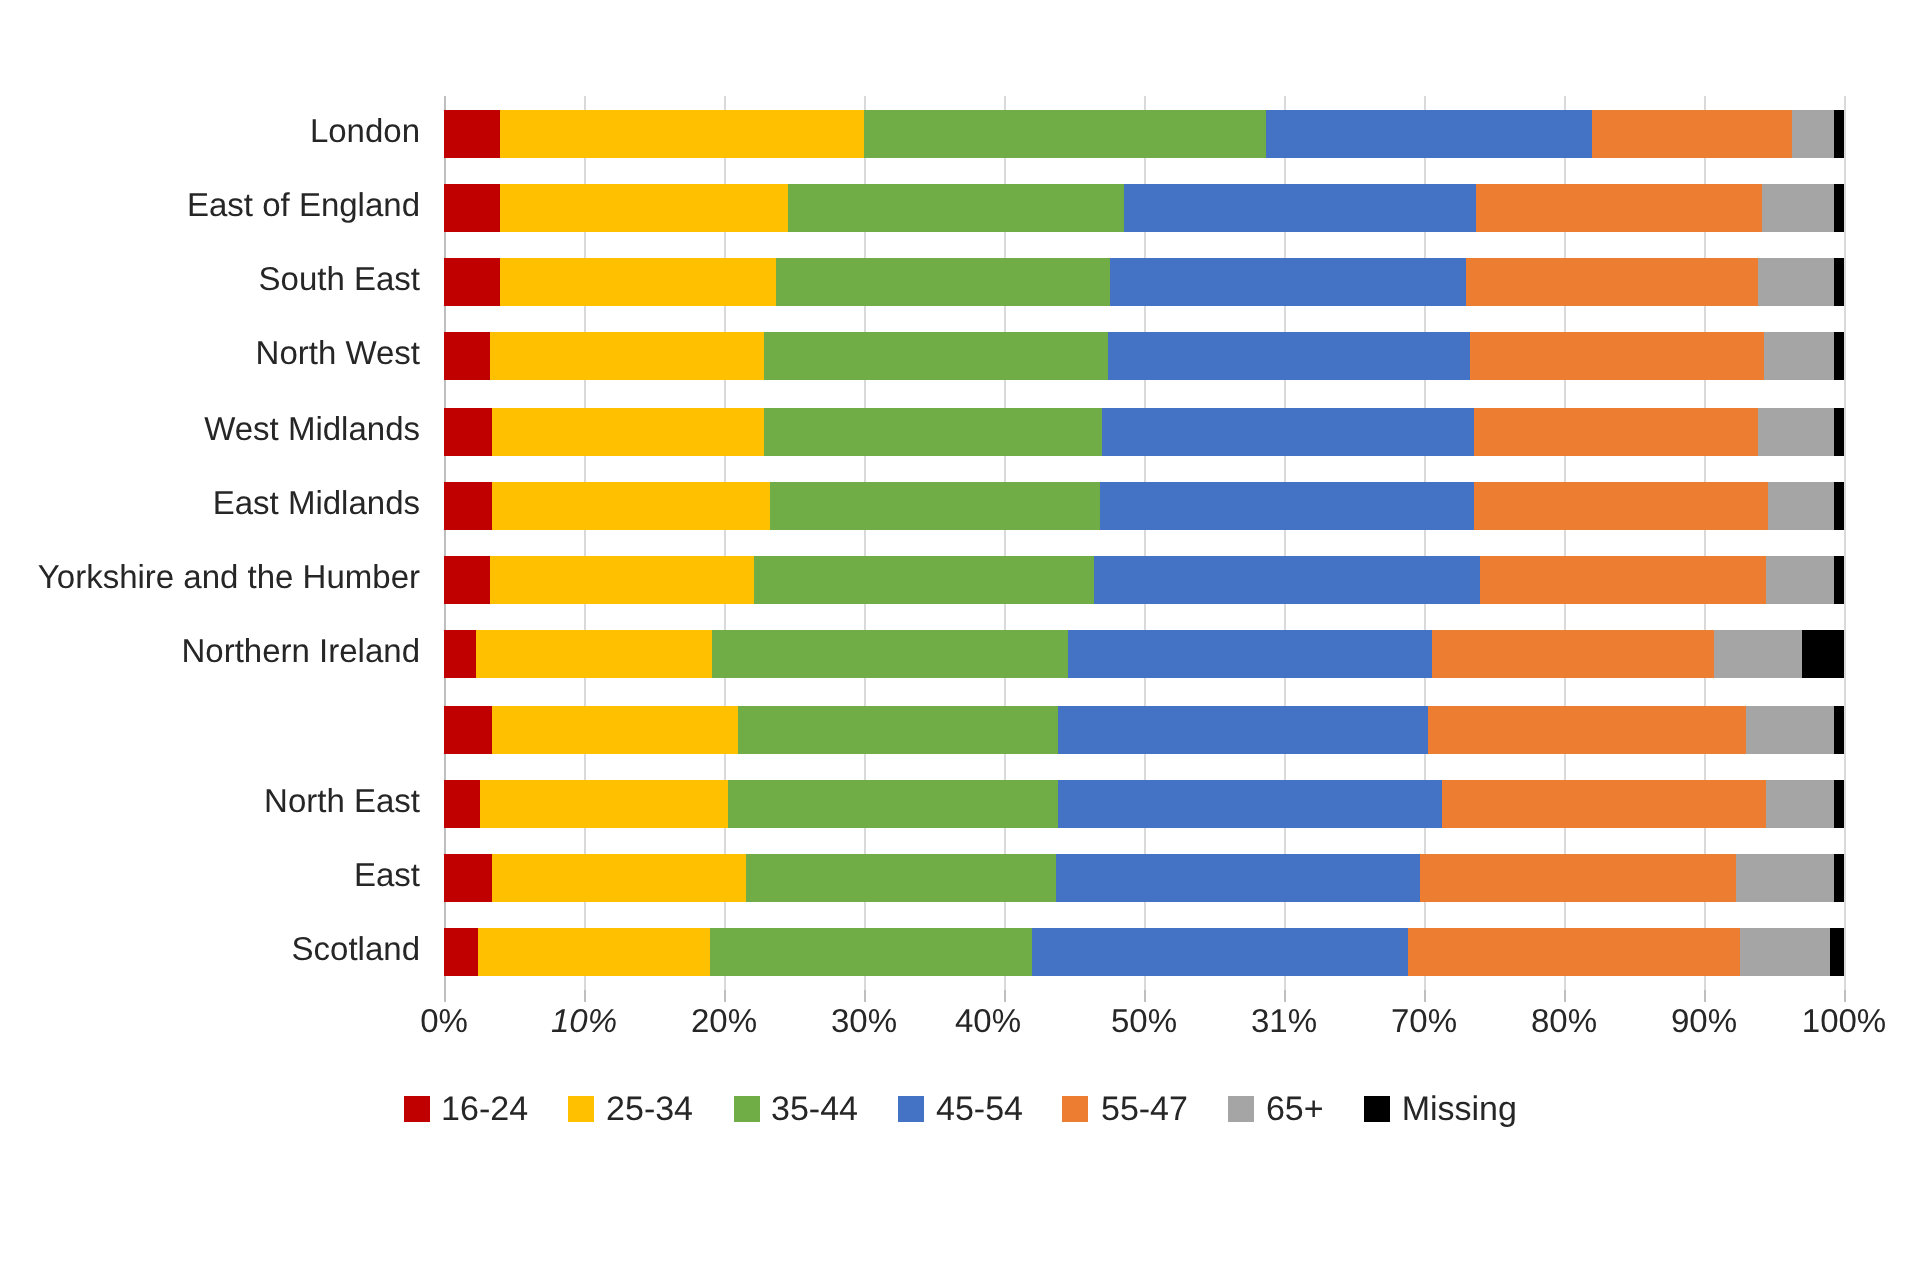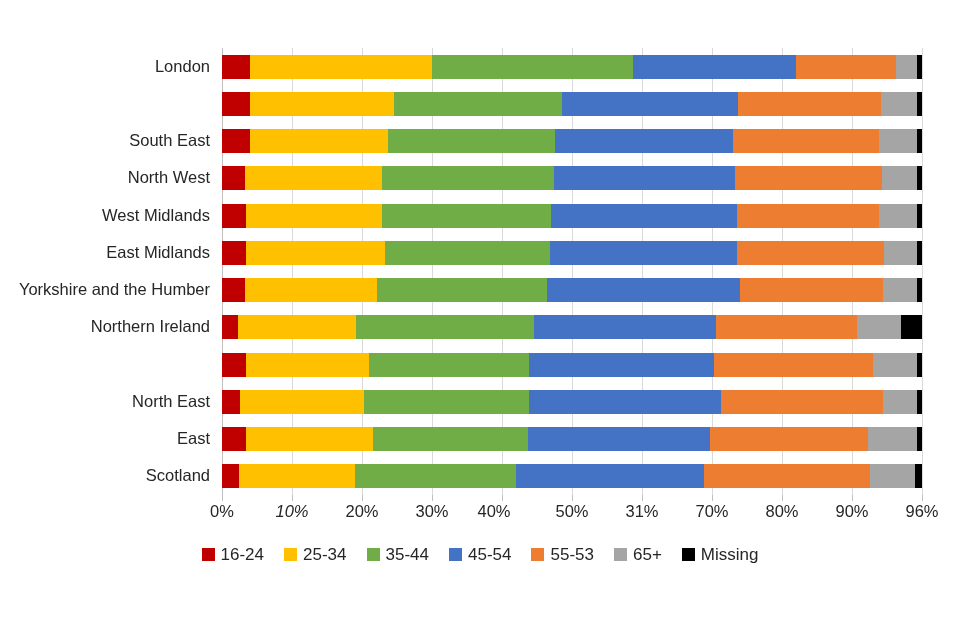--- a/index.html
+++ b/index.html
@@ -129,20 +129,21 @@
     white-space: nowrap;
   }
 </style>
 </head>
 <body>
 
 <div id="chart-root">
 
   <div class="cat-labels">
       <div class="cat-label" style="top: 9.625px;">London</div>
+      <div class="cat-label" style="top: 46.875px;">East of England</div>
       <div class="cat-label" style="top: 84.125px;">South East</div>
       <div class="cat-label" style="top: 121.375px;">North West</div>
       <div class="cat-label" style="top: 158.625px;">West Midlands</div>
       <div class="cat-label" style="top: 195.875px;">East Midlands</div>
       <div class="cat-label" style="top: 233.125px;">Yorkshire and the Humber</div>
       <div class="cat-label" style="top: 270.375px;">Northern Ireland</div>
       <div class="cat-label" style="top: 344.875px;">North East</div>
       <div class="cat-label" style="top: 382.125px;">East</div>
       <div class="cat-label" style="top: 419.375px;">Scotland</div>
     </div>
@@ -289,21 +290,21 @@
       <div class="x-label" style="left: 350px;">50%</div>
       <div class="x-tick" style="left: 420px;"></div>
       <div class="x-label" style="left: 420px;">31%</div>
       <div class="x-tick" style="left: 490px;"></div>
       <div class="x-label" style="left: 490px;">70%</div>
       <div class="x-tick" style="left: 560px;"></div>
       <div class="x-label" style="left: 560px;">80%</div>
       <div class="x-tick" style="left: 630px;"></div>
       <div class="x-label" style="left: 630px;">90%</div>
       <div class="x-tick" style="left: 700px;"></div>
-      <div class="x-label" style="left: 700px;">96%</div>
+      <div class="x-label" style="left: 700px;">100%</div>
     </div>
 
   <div class="legend">
       <div class="legend-item">
         <span class="legend-swatch" style="background: rgb(192, 0, 0);"></span>
         <span class="legend-text">16-24</span>
       </div>
       <div class="legend-item">
         <span class="legend-swatch" style="background: rgb(255, 192, 0);"></span>
         <span class="legend-text">25-34</span>
@@ -311,21 +312,21 @@
       <div class="legend-item">
         <span class="legend-swatch" style="background: rgb(112, 173, 71);"></span>
         <span class="legend-text">35-44</span>
       </div>
       <div class="legend-item">
         <span class="legend-swatch" style="background: rgb(68, 114, 196);"></span>
         <span class="legend-text">45-54</span>
       </div>
       <div class="legend-item">
         <span class="legend-swatch" style="background: rgb(237, 125, 49);"></span>
-        <span class="legend-text">55-53</span>
+        <span class="legend-text">55-47</span>
       </div>
       <div class="legend-item">
         <span class="legend-swatch" style="background: rgb(165, 165, 165);"></span>
         <span class="legend-text">65+</span>
       </div>
       <div class="legend-item">
         <span class="legend-swatch" style="background: rgb(0, 0, 0);"></span>
         <span class="legend-text">Missing</span>
       </div>
     </div>

